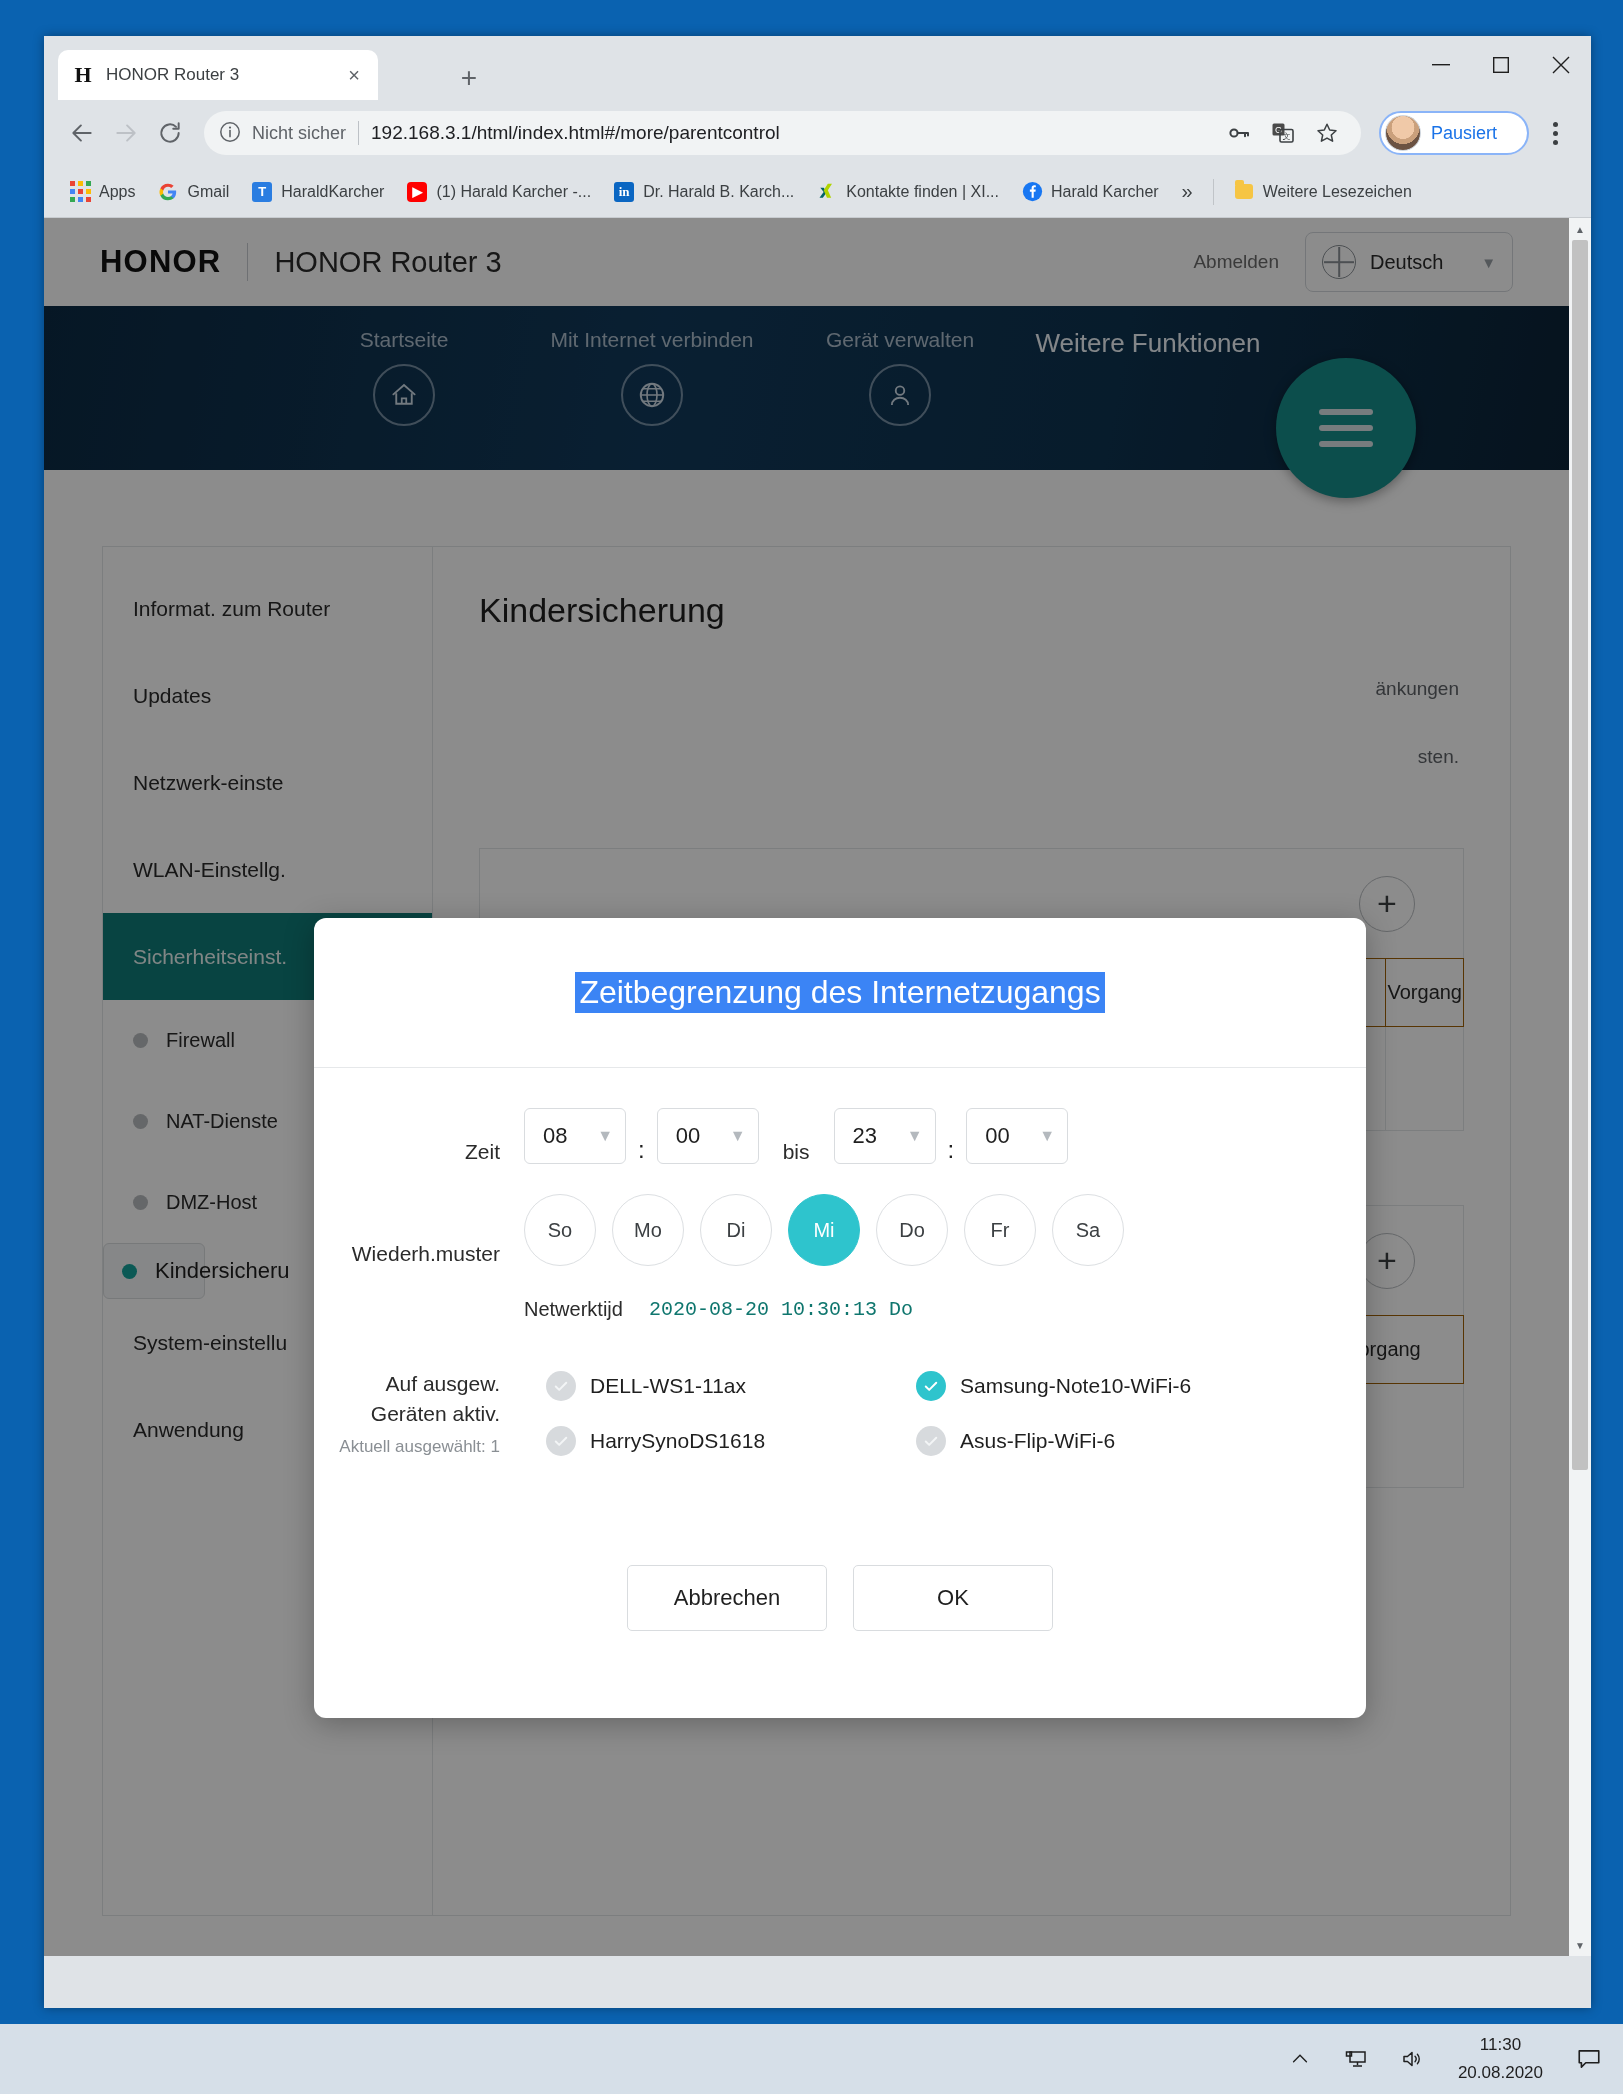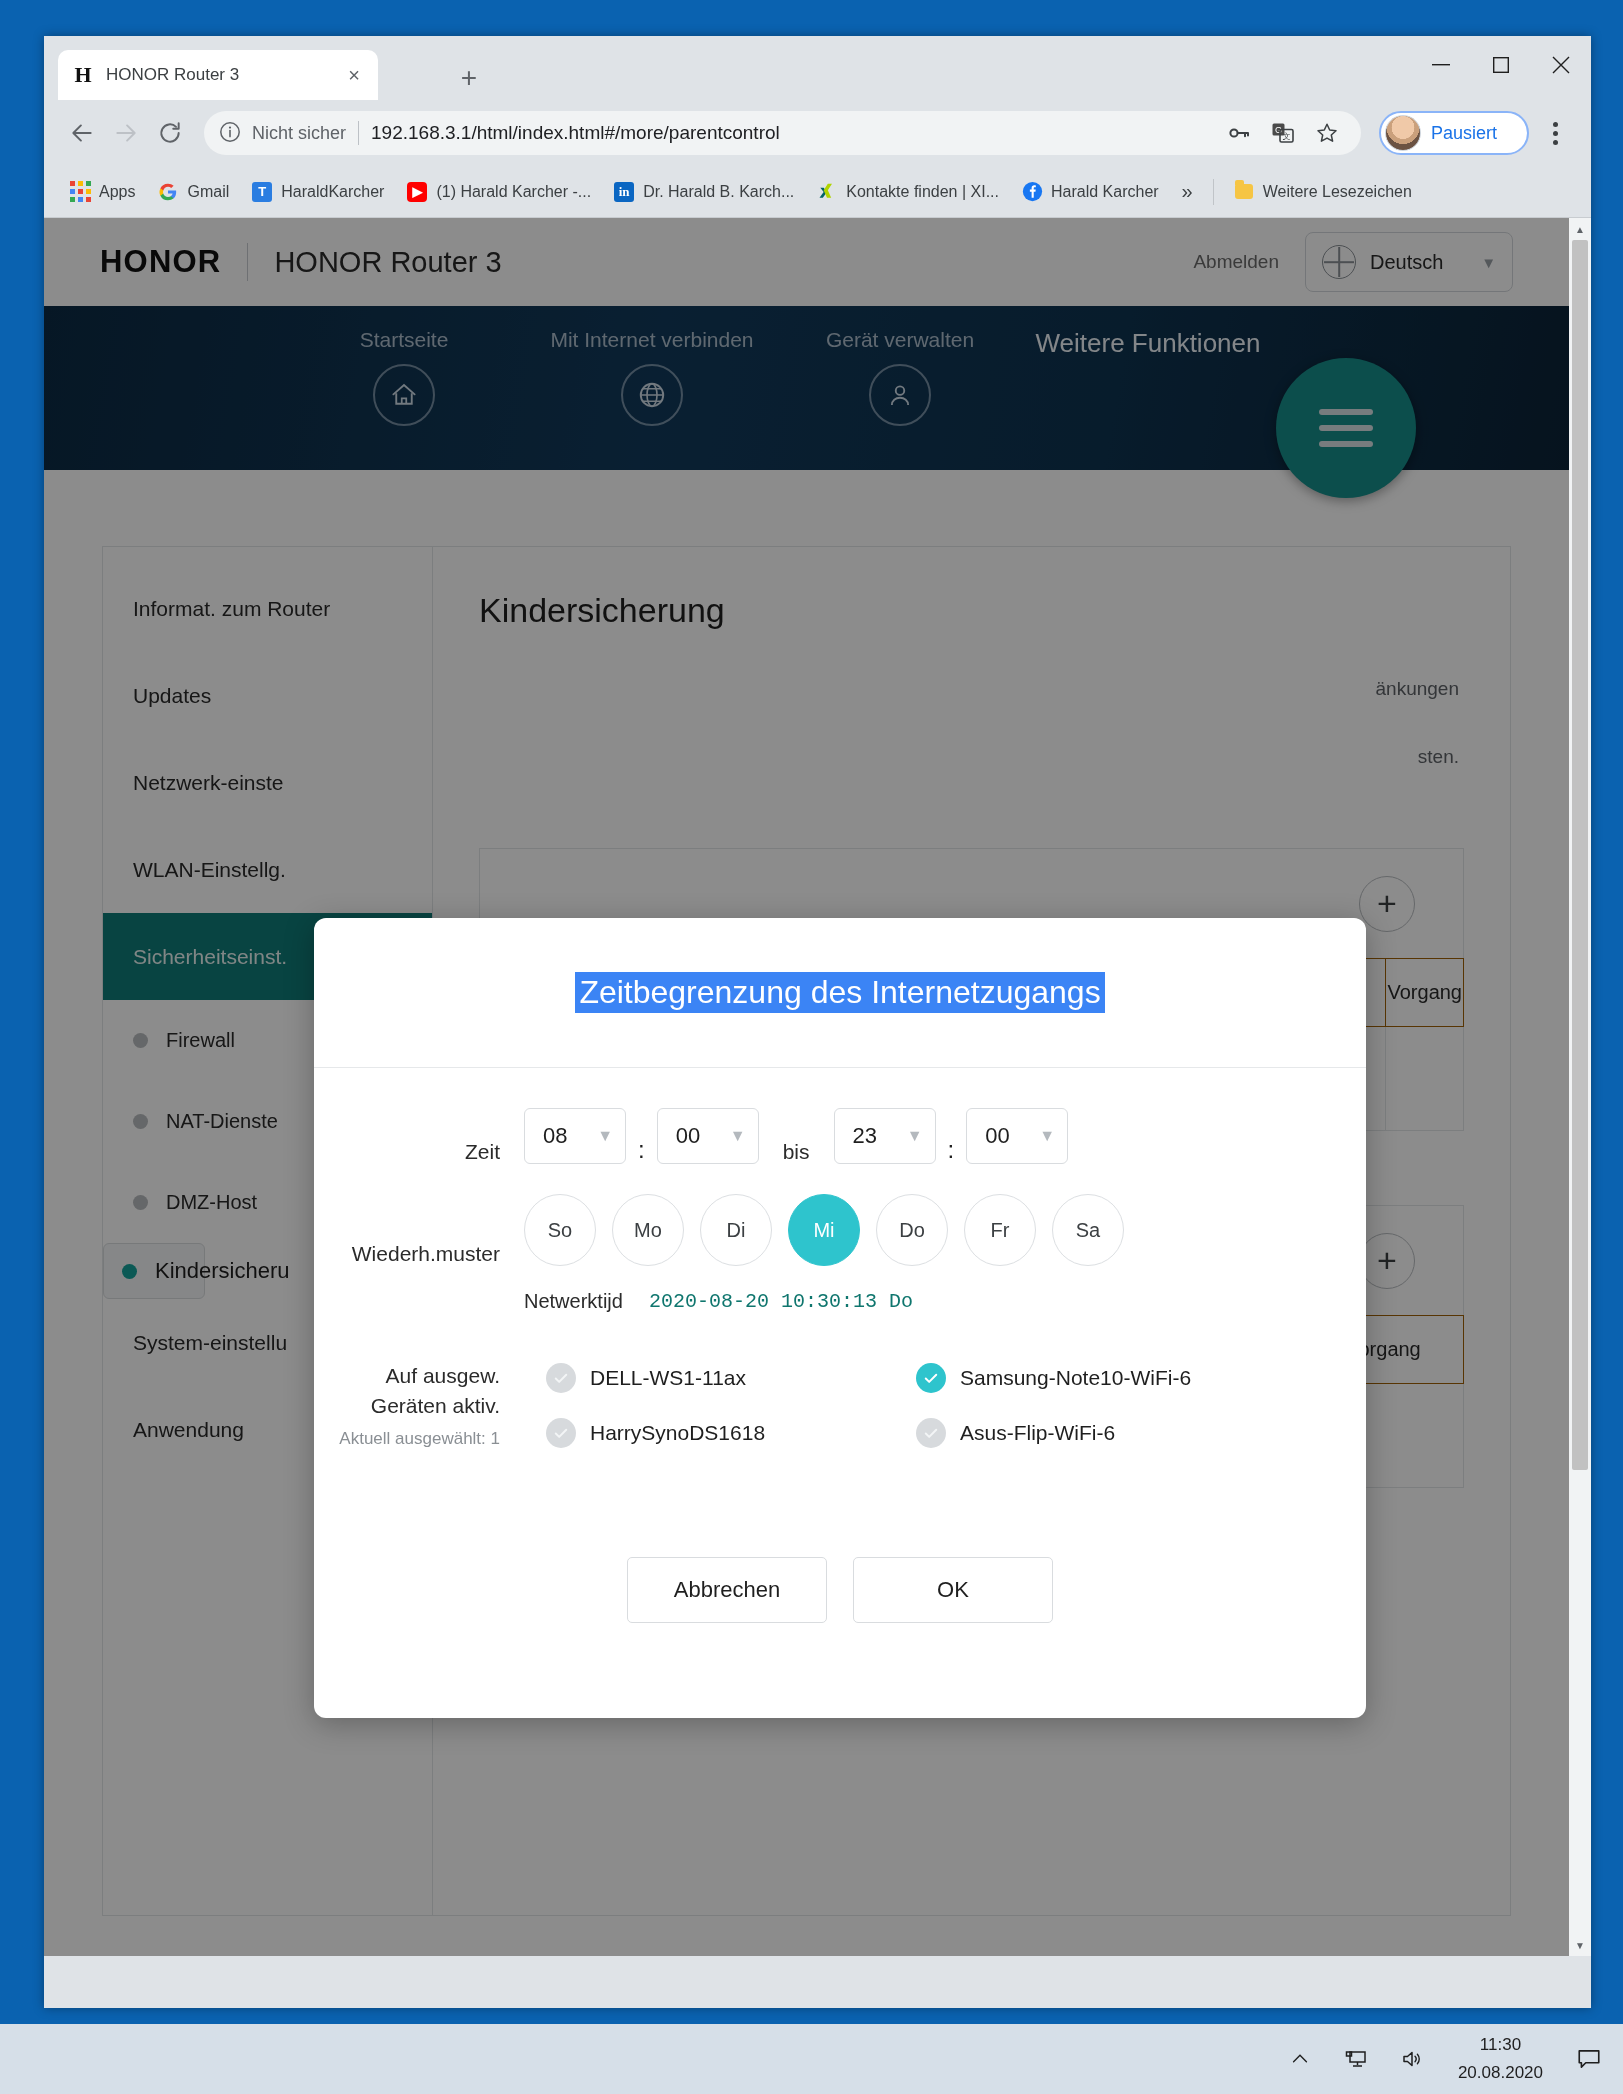--- a/index.html
+++ b/index.html
@@ -186,21 +186,21 @@
   .colon{ font-size:24px; color:#1f1f1f; margin:0 12px; }
   .bis{ font-size:21px; color:#2b2b2b; margin:0 24px; }
 
   .days{ display:flex; gap:16px; margin-top:30px; }
   .day{
     width:72px; height:72px; border-radius:50%; border:1px solid #dcdfe2;
     display:flex; align-items:center; justify-content:center; font-size:20px; color:#3c4043; cursor:pointer; background:#fff;
   }
   .day.on{ background:#2ec4cd; border-color:#2ec4cd; color:#fff; }
 
-  .nettime{ display:flex; margin-top:24px;align-items:flex-end; }
+  .nettime{ display:flex; margin-top:32px;align-items:flex-end; }
   .nettime .sp{ width:210px; }
   .nettime .lb{ font-size:20px; color:#2b2b2b; margin-right:26px; }
   .nettime .vl{ font-size:20px; color:#0f766e;font-family:Liberation Mono, monospace; }
 
   .devrow{ display:flex; margin-top:48px; }
   .devlabel{ width:210px; text-align:right; padding-right:24px; }
   .devlabel .t1{ font-size:21px; color:#2b2b2b; line-height:30px; }
   .devlabel .t2{ font-size:17px; color:#8a8f94; margin-top:8px; }
   .devgrid{ flex:1; display:grid; grid-template-columns:370px 1fr; row-gap:22px; padding-left:22px; }
   .dev{ display:flex; align-items:center; cursor:pointer; }

